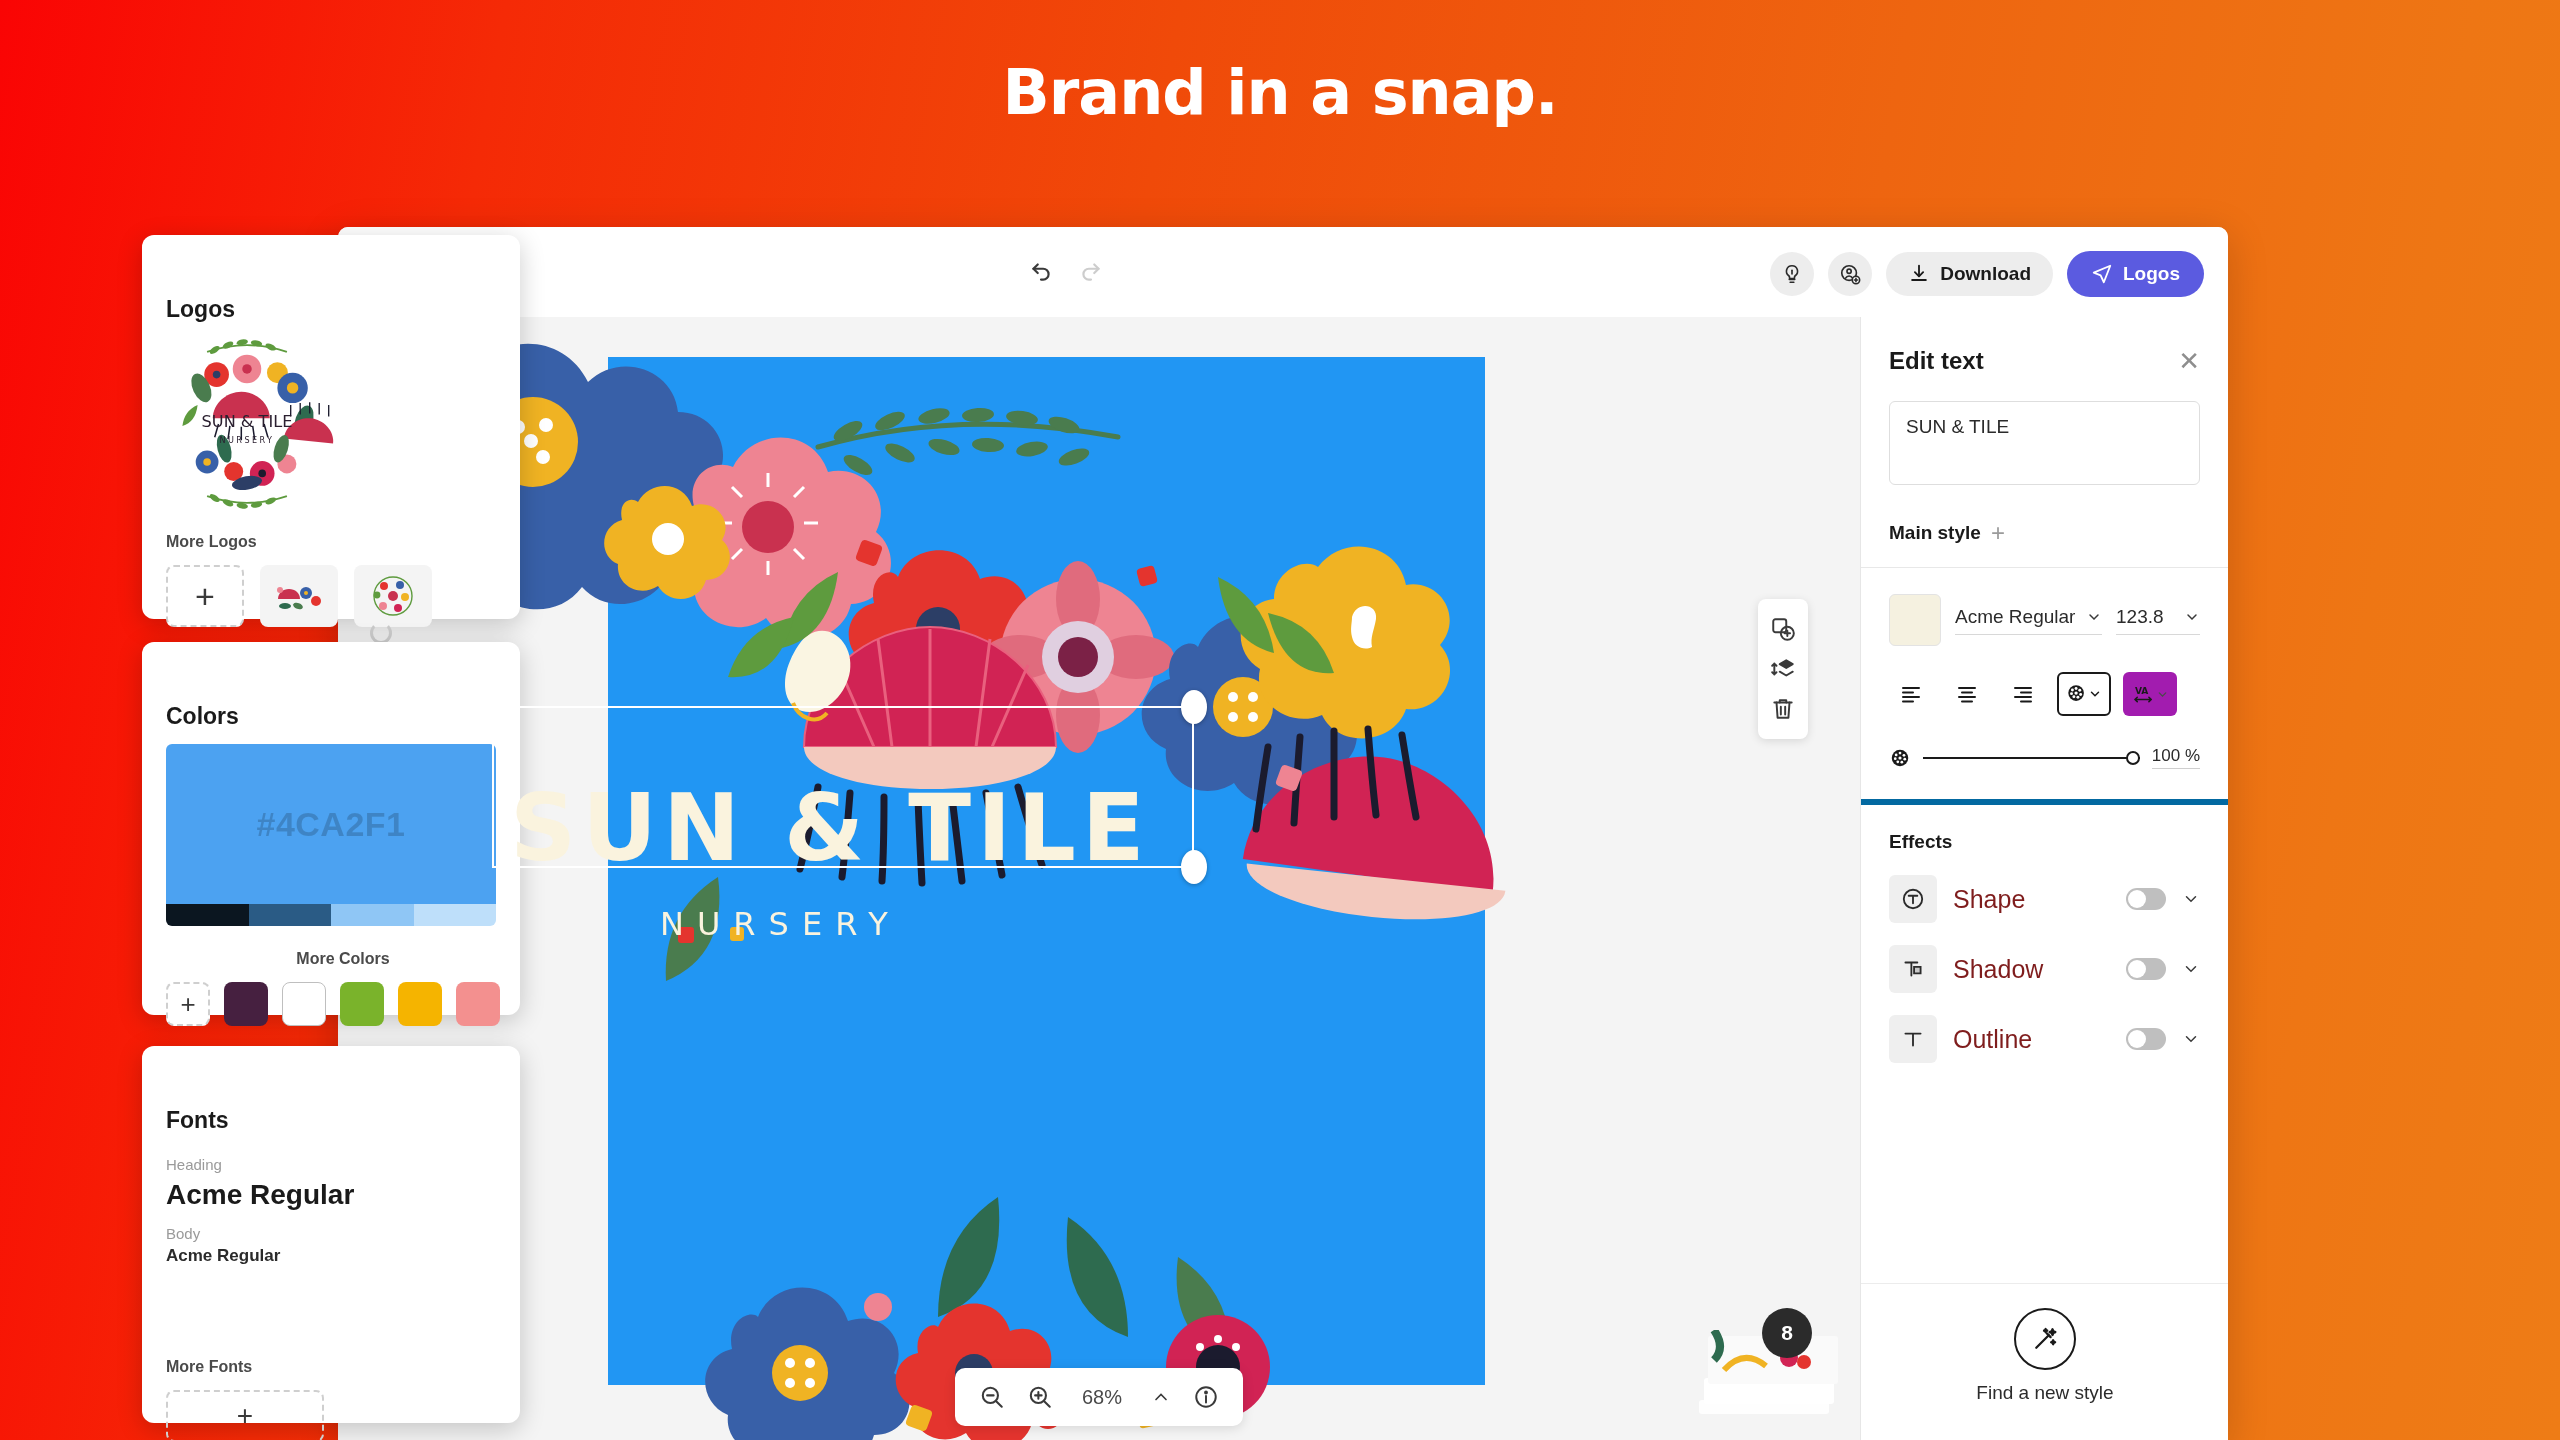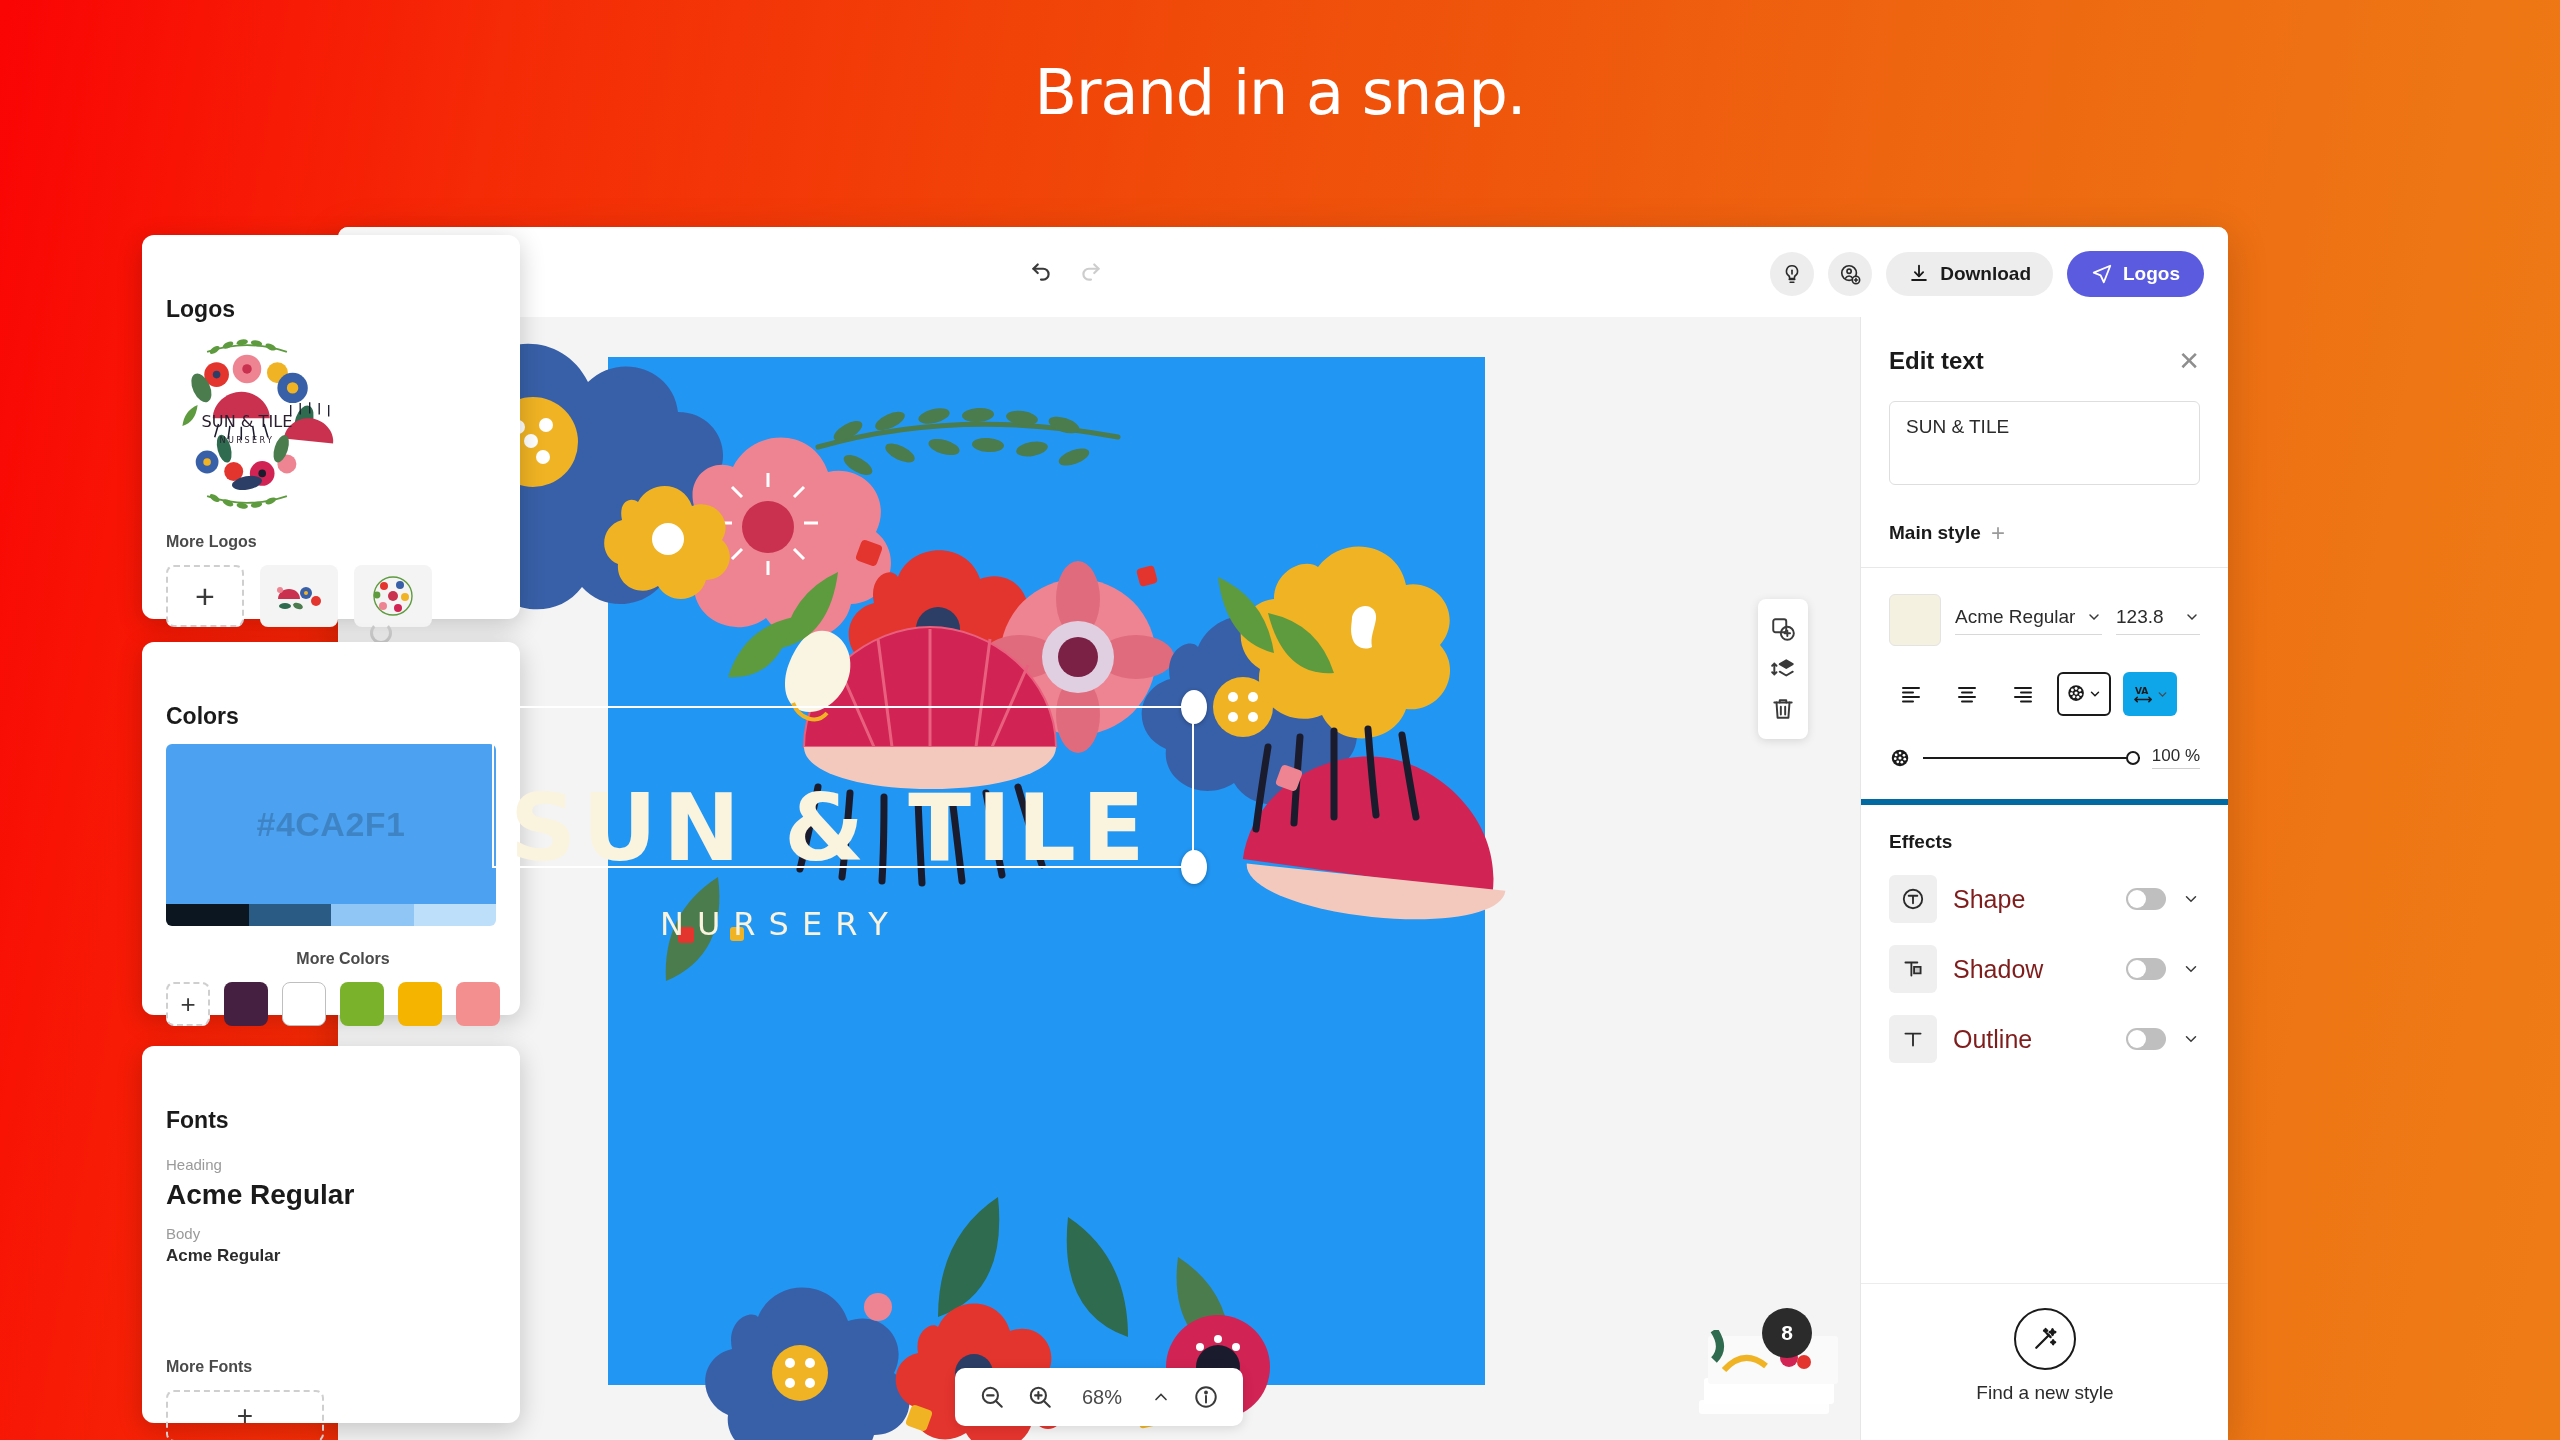--- a/index.html
+++ b/index.html
@@ -7,21 +7,21 @@
   body {
     font-family: "Liberation Sans", sans-serif;
     background: linear-gradient(100deg, #FA0404 0%, #F52A06 18%, #F04A09 42%, #EE6510 68%, #EE7614 88%, #EE7C16 100%);
     position: relative;
   }
 
   
   #hero-title {
     position: absolute; top: 56px; left: 0; width: 100%;
     text-align: center; color: #ffffff;
-    font-size: 62px; font-weight: 400; letter-spacing: -1px;
+    font-size: 62px; font-weight: 700; letter-spacing: -1px;
     font-family: "DejaVu Sans", sans-serif;
   }
 
   
   #app-window {
     position: absolute; left: 338px; top: 227px;
     width: 1890px; height: 1213px;
     background: #F4F4F4;
     border-radius: 10px 10px 0 0;
     overflow: hidden;
@@ -124,21 +124,21 @@
   #size-select {
     width: 84px; display: flex; align-items: center; justify-content: space-between;
     border-bottom: 1px solid #D8D8D8; padding-bottom: 6px; cursor: pointer;
   }
   #font-size { font-size: 19px; color: #2B2B2B; }
   .chev { color: #4A4A4A; font-size: 14px; }
 
   #align-row { display: flex; align-items: center; gap: 12px; margin-top: 26px; }
   .align-btn { width: 44px; height: 44px; display: flex; align-items: center; justify-content: center; border-radius: 6px; cursor: pointer; }
   .boxed { border: 2px solid #1A1A1A; width: 54px; }
-  .soft { background: #0ea5e9; width: 54px; }
+  .soft { background: #a21caf; width: 54px; }
 
   #opacity-row { display: flex; align-items: center; gap: 12px; margin-top: 30px; }
   #opacity-track { flex: 1; height: 2px; background: #1A1A1A; position: relative; }
   #opacity-knob { position: absolute; right: 0; top: -6px; width: 14px; height: 14px; border-radius: 50%; background: #ffffff; border: 2px solid #1A1A1A; cursor: pointer; }
   #opacity-value { font-size: 17px; color: #2B2B2B; border-bottom: 1px solid #CFCFCF; padding-bottom: 2px; }
 
   #effects-section { border-top: 6px solid #0369a1; margin-top: 30px; padding: 26px 28px 0 28px; }
   #effects-title { font-size: 19px; font-weight: 700; color: #1A1A1A; }
   .effect-row { display: flex; align-items: center; gap: 16px; margin-top: 22px; }
   .effect-icon { width: 48px; height: 48px; background: #EFEFEF; border-radius: 6px; display: flex; align-items: center; justify-content: center; }

